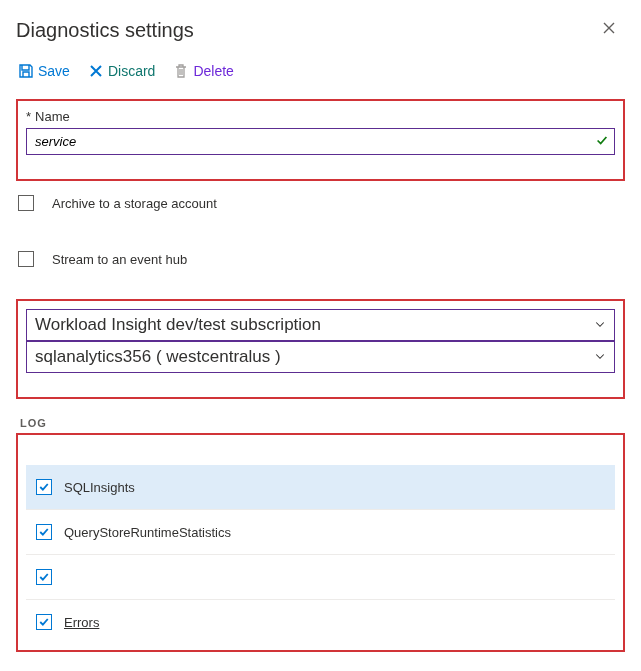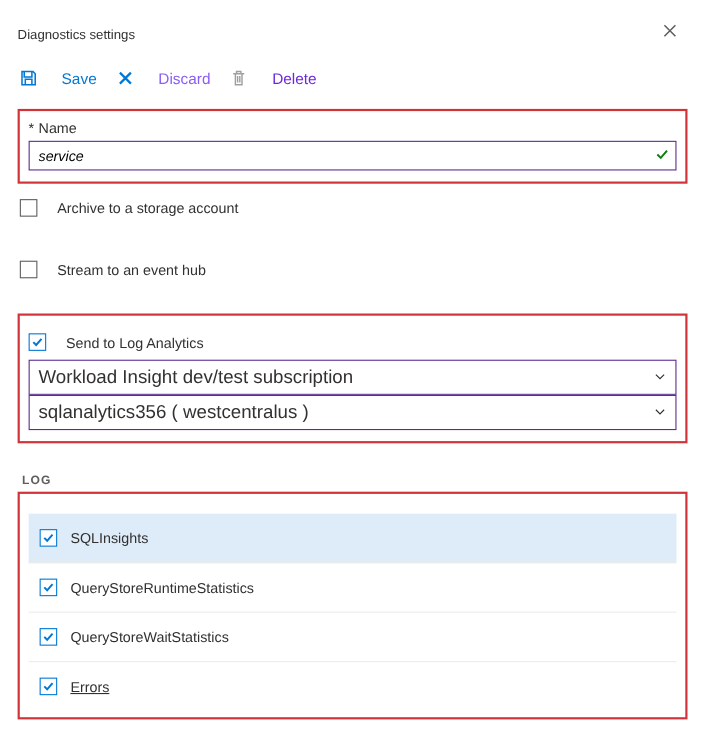--- a/index.html
+++ b/index.html
@@ -6,64 +6,64 @@
   body {
     margin: 0;
     padding: 16px;
     font-family: "Segoe UI", Arial, sans-serif;
     font-size: 13px;
     color: #323130;
     background: #fff;
     width: 641px;
   }
   .header { display:flex; justify-content:space-between; align-items:center; margin-bottom: 18px; }
-  .title { font-size: 12px; font-weight: 400; }
+  .title { font-size: 20px; font-weight: 400; }
   .close-x { font-size:18px; color:#605e5c; cursor:pointer; padding:4px 8px; }
   .toolbar { display:flex; gap:18px; align-items:center; margin-bottom:20px; padding-left:2px;}
-  .toolbar-btn { display:inline-flex; align-items:center; gap:22px; font-size:14px; cursor:pointer; }
+  .toolbar-btn { display:inline-flex; align-items:center; gap:4px; font-size:14px; cursor:pointer; }
   .toolbar-btn.save { color:#0078d4; }
-  .toolbar-btn.discard { color:#8b5cf6;justify-content:space-between; }
+  .toolbar-btn.discard { color:#0f766e;justify-content:space-between; }
   .toolbar-btn.delete { color:#6d28d9; }
   .field-label { font-size:13px; margin-bottom:4px; display:block; }
   .req-asterisk { color:#323130; margin-right:4px; }
   .text-input-wrap { position:relative; }
   .text-input {
     width: 100%;
     border: 1px solid #5c2d91;
     padding: 5px 28px 5px 8px;
     font-size:13px;
     outline:none;
     font-style:italic;
   }
   .valid-check {
     position:absolute; right:6px; top:50%; transform:translateY(-50%);
     color:#107c10; font-size:14px;
   }
-  .hlbox { border:2px solid #d13438; padding:8px 8px 10px 8px; margin-bottom:14px; }
+  .hlbox { border:2px solid #d13438; padding:8px 8px 24px 8px; margin-bottom:14px; }
   .hlbox.logs { padding:10px 8px 6px 8px; margin-top:4px; }
   .checkbox-row { display:flex; align-items:center; gap:18px; margin:8px 0; }
   .cb {
     width:16px; height:16px; border:1px solid #605e5c; display:inline-flex;
     align-items:center; justify-content:center; background:#fff; flex-shrink:0;
   }
   .cb.checked { border-color:#0078d4; }
   .cb.checked svg { display:block; }
   .cb svg { display:none; }
   .cb-label { font-size:13px; }
   .section-spacer { height:24px; }
   .select-label { font-size:13px; margin-top:10px; margin-bottom:4px; }
   .select-box {
     width:100%; border:1px solid #5c2d91; padding:5px 28px 5px 8px;
     font-size:17px; position:relative; background:#fff; cursor:pointer;
   }
   .select-chevron {
     position:absolute; right:8px; top:50%; transform:translateY(-50%);
   }
-  .log-header { font-size:11px; letter-spacing:1px; color:#605e5c; margin:28px 0 0 4px; font-weight:600; }
-  .log-list { margin-top:8px; }
+  .log-header { font-size:11px; letter-spacing:1px; color:#605e5c; margin:18px 0 0 4px; font-weight:600; }
+  .log-list { margin-top:20px; }
   .log-row {
     display:flex; align-items:center; gap:12px; padding:14px 10px;
     border-bottom:1px solid #edebe9; font-size:13px;
   }
   .log-row.selected { background:#deecf9; }
   .icon-svg { width:16px; height:16px; }
 </style>
 </head>
 <body>
 
@@ -121,28 +121,20 @@
 <div class="checkbox-row" style="margin-left:2px;">
   <span class="cb">
     
   </span>
   <span class="cb-label">Stream to an event hub</span>
 </div>
 
 <div class="section-spacer"></div>
 
 <div class="hlbox">
-  <div class="checkbox-row">
-    <span class="cb checked">
-      <svg width="12" height="12" viewBox="0 0 16 16">
-          <path d="M3 8l3.5 3.5L13 4" fill="none" stroke="#0078d4" stroke-width="2.4"></path>
-        </svg>
-    </span>
-    <span class="cb-label">Send to Log Analytics</span>
-  </div>
 
   <div class="select-box">
     <span>Workload Insight dev/test subscription</span>
     <span class="select-chevron">
       <svg width="12" height="12" viewBox="0 0 16 16">
           <path d="M3 6l5 5 5-5" fill="none" stroke="#323130" stroke-width="1.4"></path>
         </svg>
     </span>
   </div>
 
@@ -175,21 +167,20 @@
           </svg>
       </span>
       <span>QueryStoreRuntimeStatistics</span>
     </div>
     <div class="log-row">
       <span class="cb checked">
         <svg width="12" height="12" viewBox="0 0 16 16">
             <path d="M3 8l3.5 3.5L13 4" fill="none" stroke="#0078d4" stroke-width="2.4"></path>
           </svg>
       </span>
-      <span>QueryStoreWaitStatistics</span>
     </div>
     <div class="log-row" style="border-bottom:none;text-decoration:underline;">
       <span class="cb checked">
         <svg width="12" height="12" viewBox="0 0 16 16">
             <path d="M3 8l3.5 3.5L13 4" fill="none" stroke="#0078d4" stroke-width="2.4"></path>
           </svg>
       </span>
       <span>Errors</span>
     </div>
   </div>

